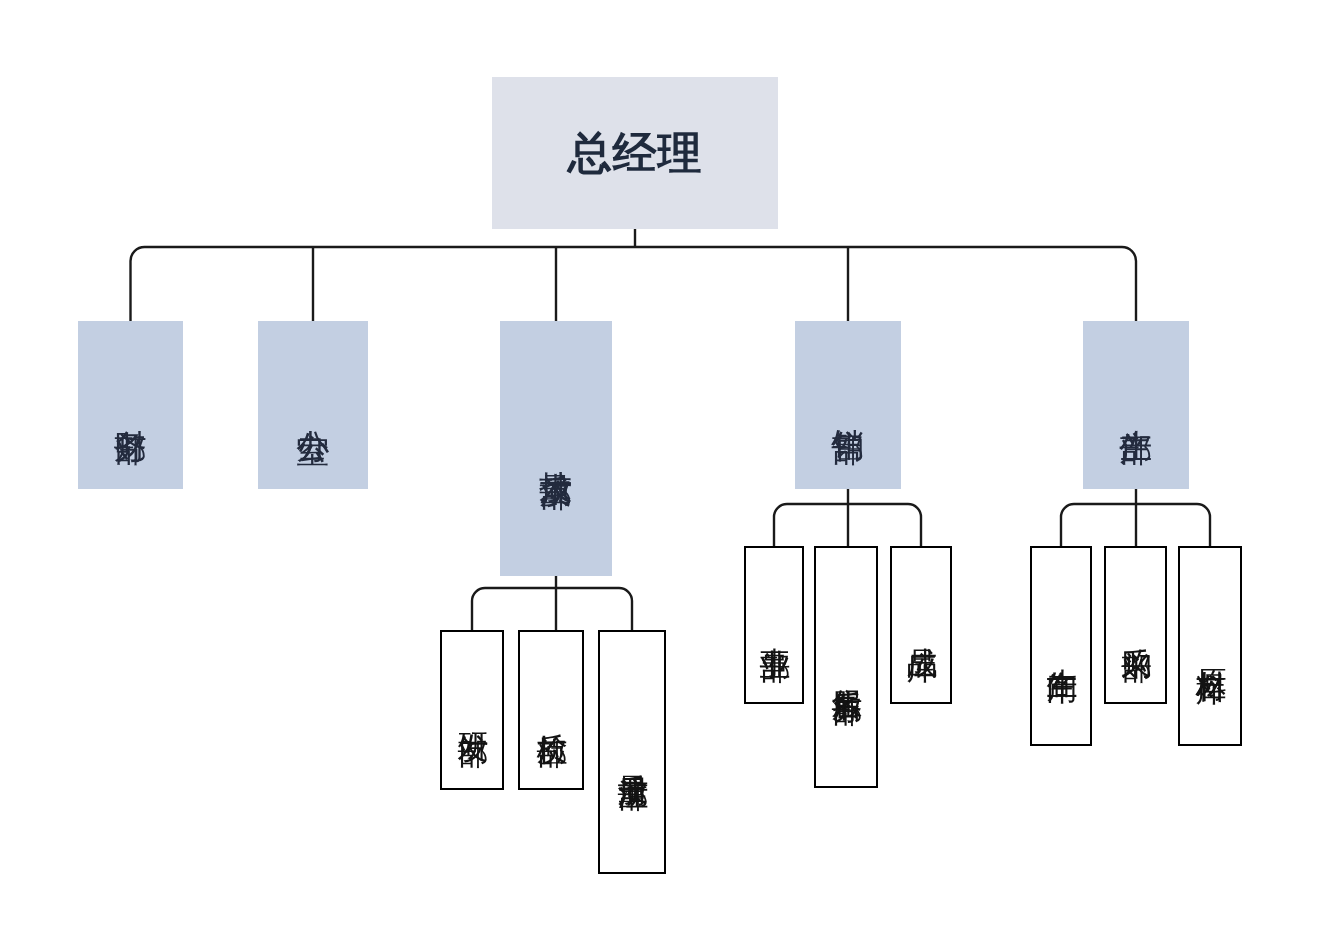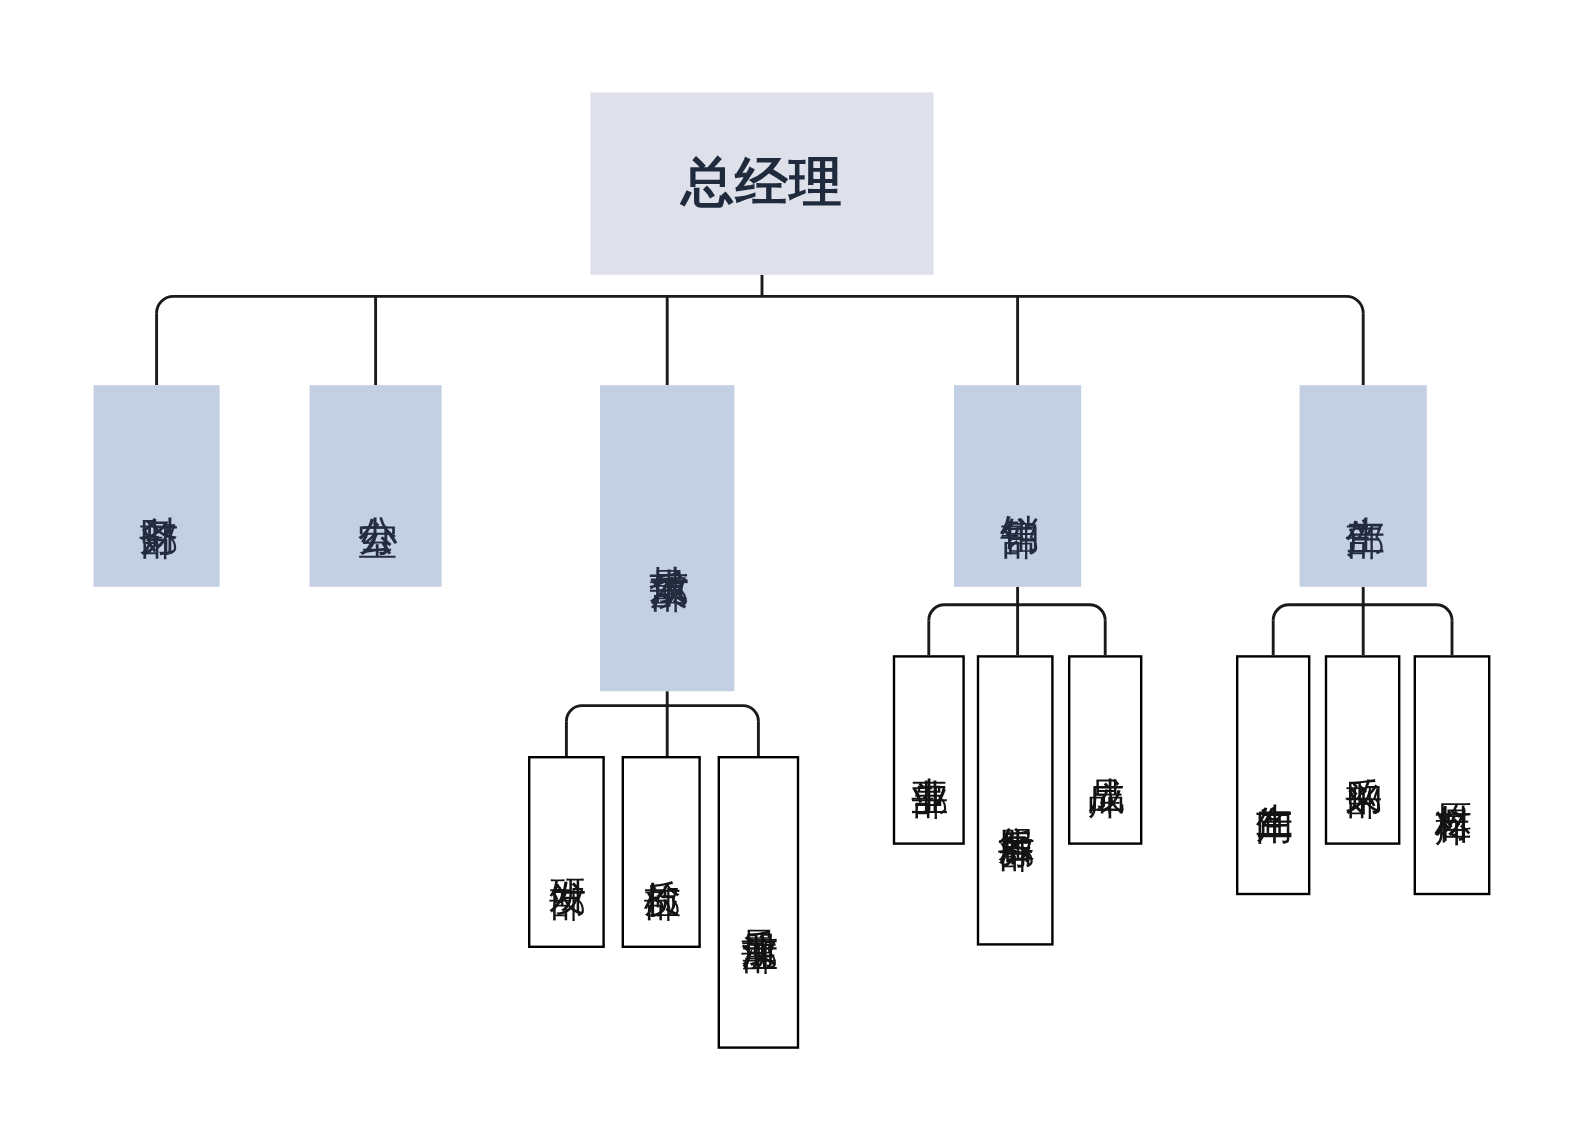--- a/index.html
+++ b/index.html
@@ -9,21 +9,20 @@
   }
   body {
     font-family: "Liberation Sans", "DejaVu Sans", sans-serif;
   }
   #chart-canvas {
     position: relative;
     width: 1318px;
     height: 876px;
     background: #ffffff;
     overflow: hidden;
-    font-family: Liberation Serif, serif;
   }
   #connector-layer {
     position: absolute;
     left: 0;
     top: 0;
     width: 1318px;
     height: 944px;
     pointer-events: none;
   }
   .node {

